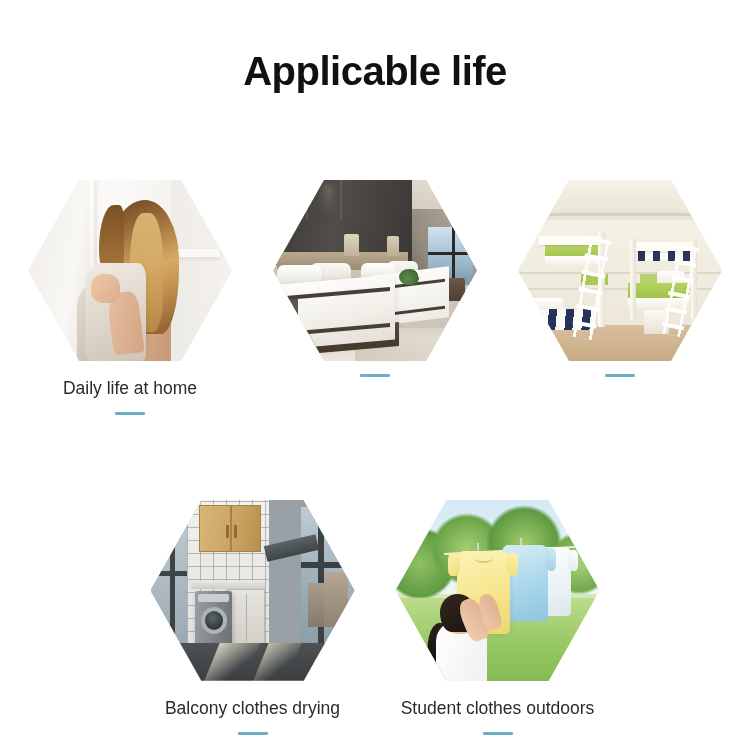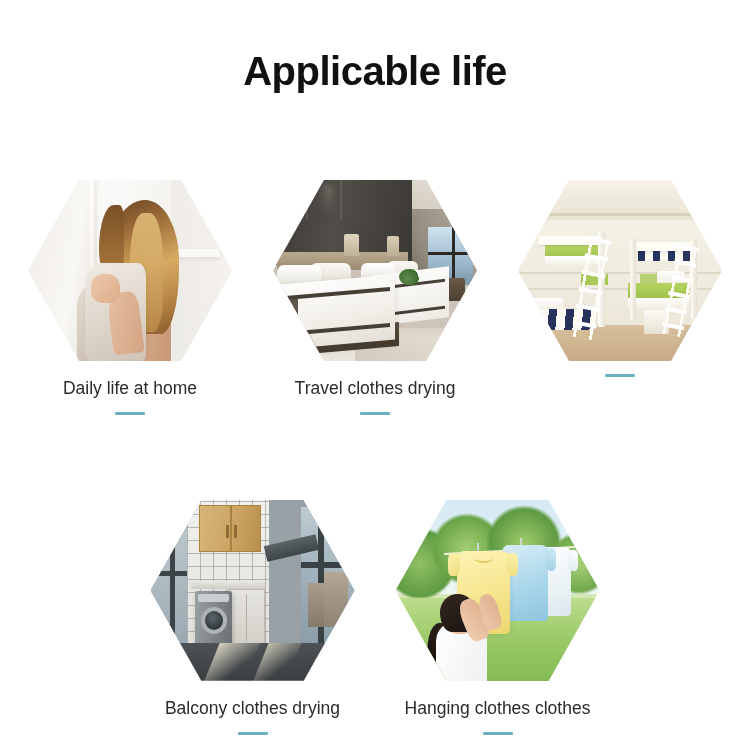--- a/index.html
+++ b/index.html
@@ -518,21 +518,20 @@
             </div>
             <div class="plant"></div>
             <div class="base1"></div>
             <div class="bed1">
               <div class="trim-a"></div>
               <div class="runner"></div>
               <div class="trim-b"></div>
             </div>
           </div>
         </div>
-        <div class="caption">Travel clothes drying</div>
         <div class="rule"></div>
       </div>
 
       <div class="scene-card">
         <div class="hex">
           <div class="scene s3">
             <div class="backwall">
               <div class="panel-line1"></div>
               <div class="panel-line2"></div>
             </div>
@@ -628,19 +627,19 @@
               <div class="neck"></div>
             </div>
             <div class="woman-pony"></div>
             <div class="woman-top"></div>
             <div class="woman-head"></div>
             <div class="woman-hair"></div>
             <div class="woman-armL"></div>
             <div class="woman-armR"></div>
           </div>
         </div>
-        <div class="caption">Hanging clothes clothes</div>
+        <div class="caption">Student clothes outdoors</div>
         <div class="rule"></div>
       </div>
 
     </div>
   </div>
 </div>
 
 </body></html>

